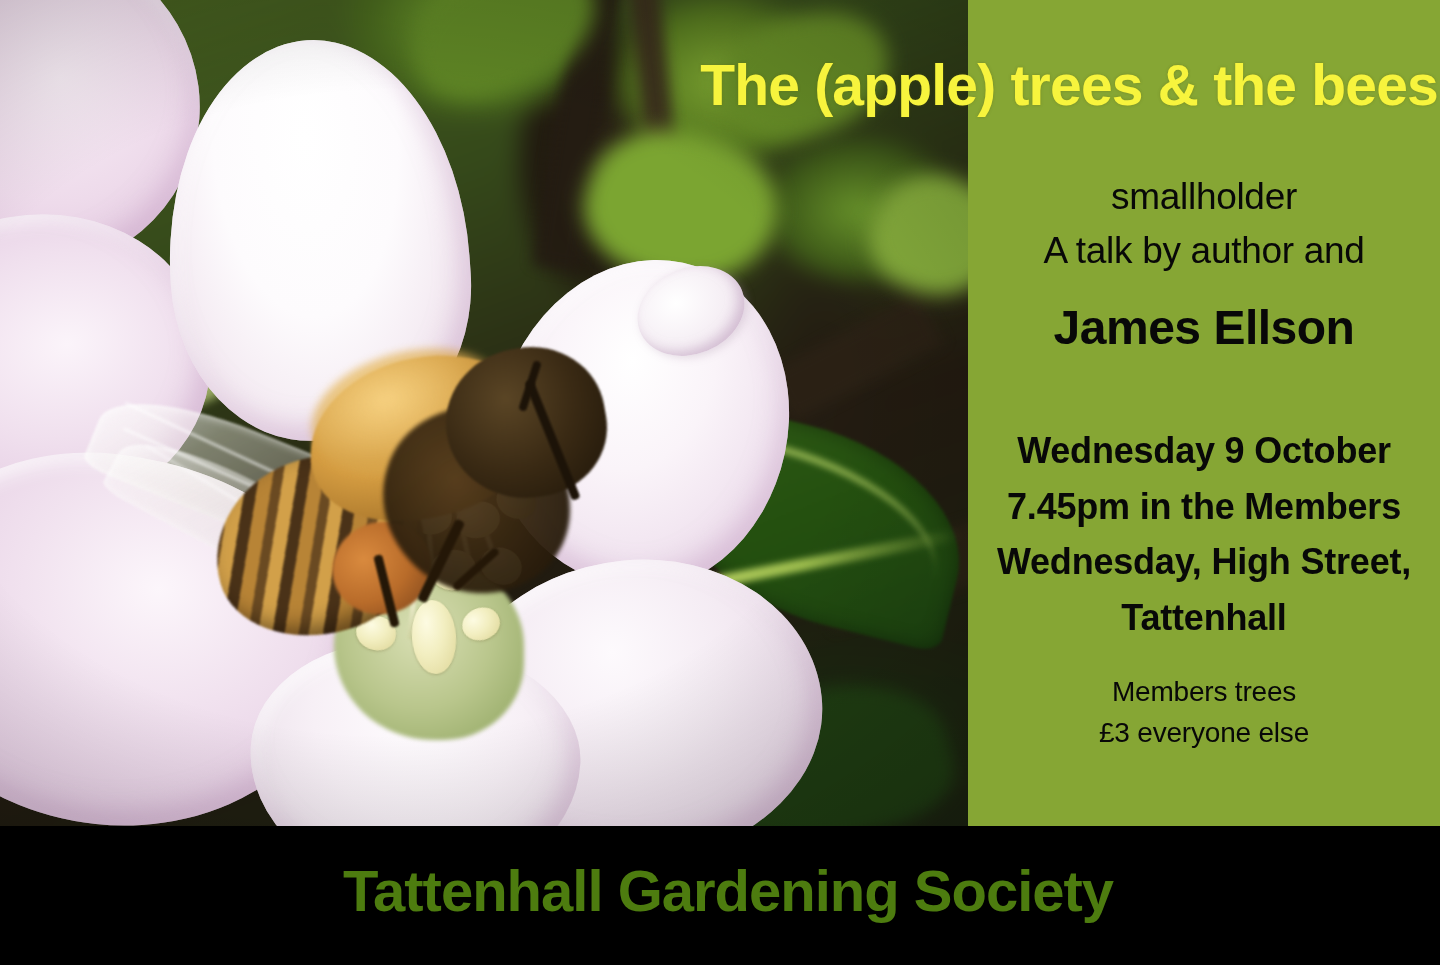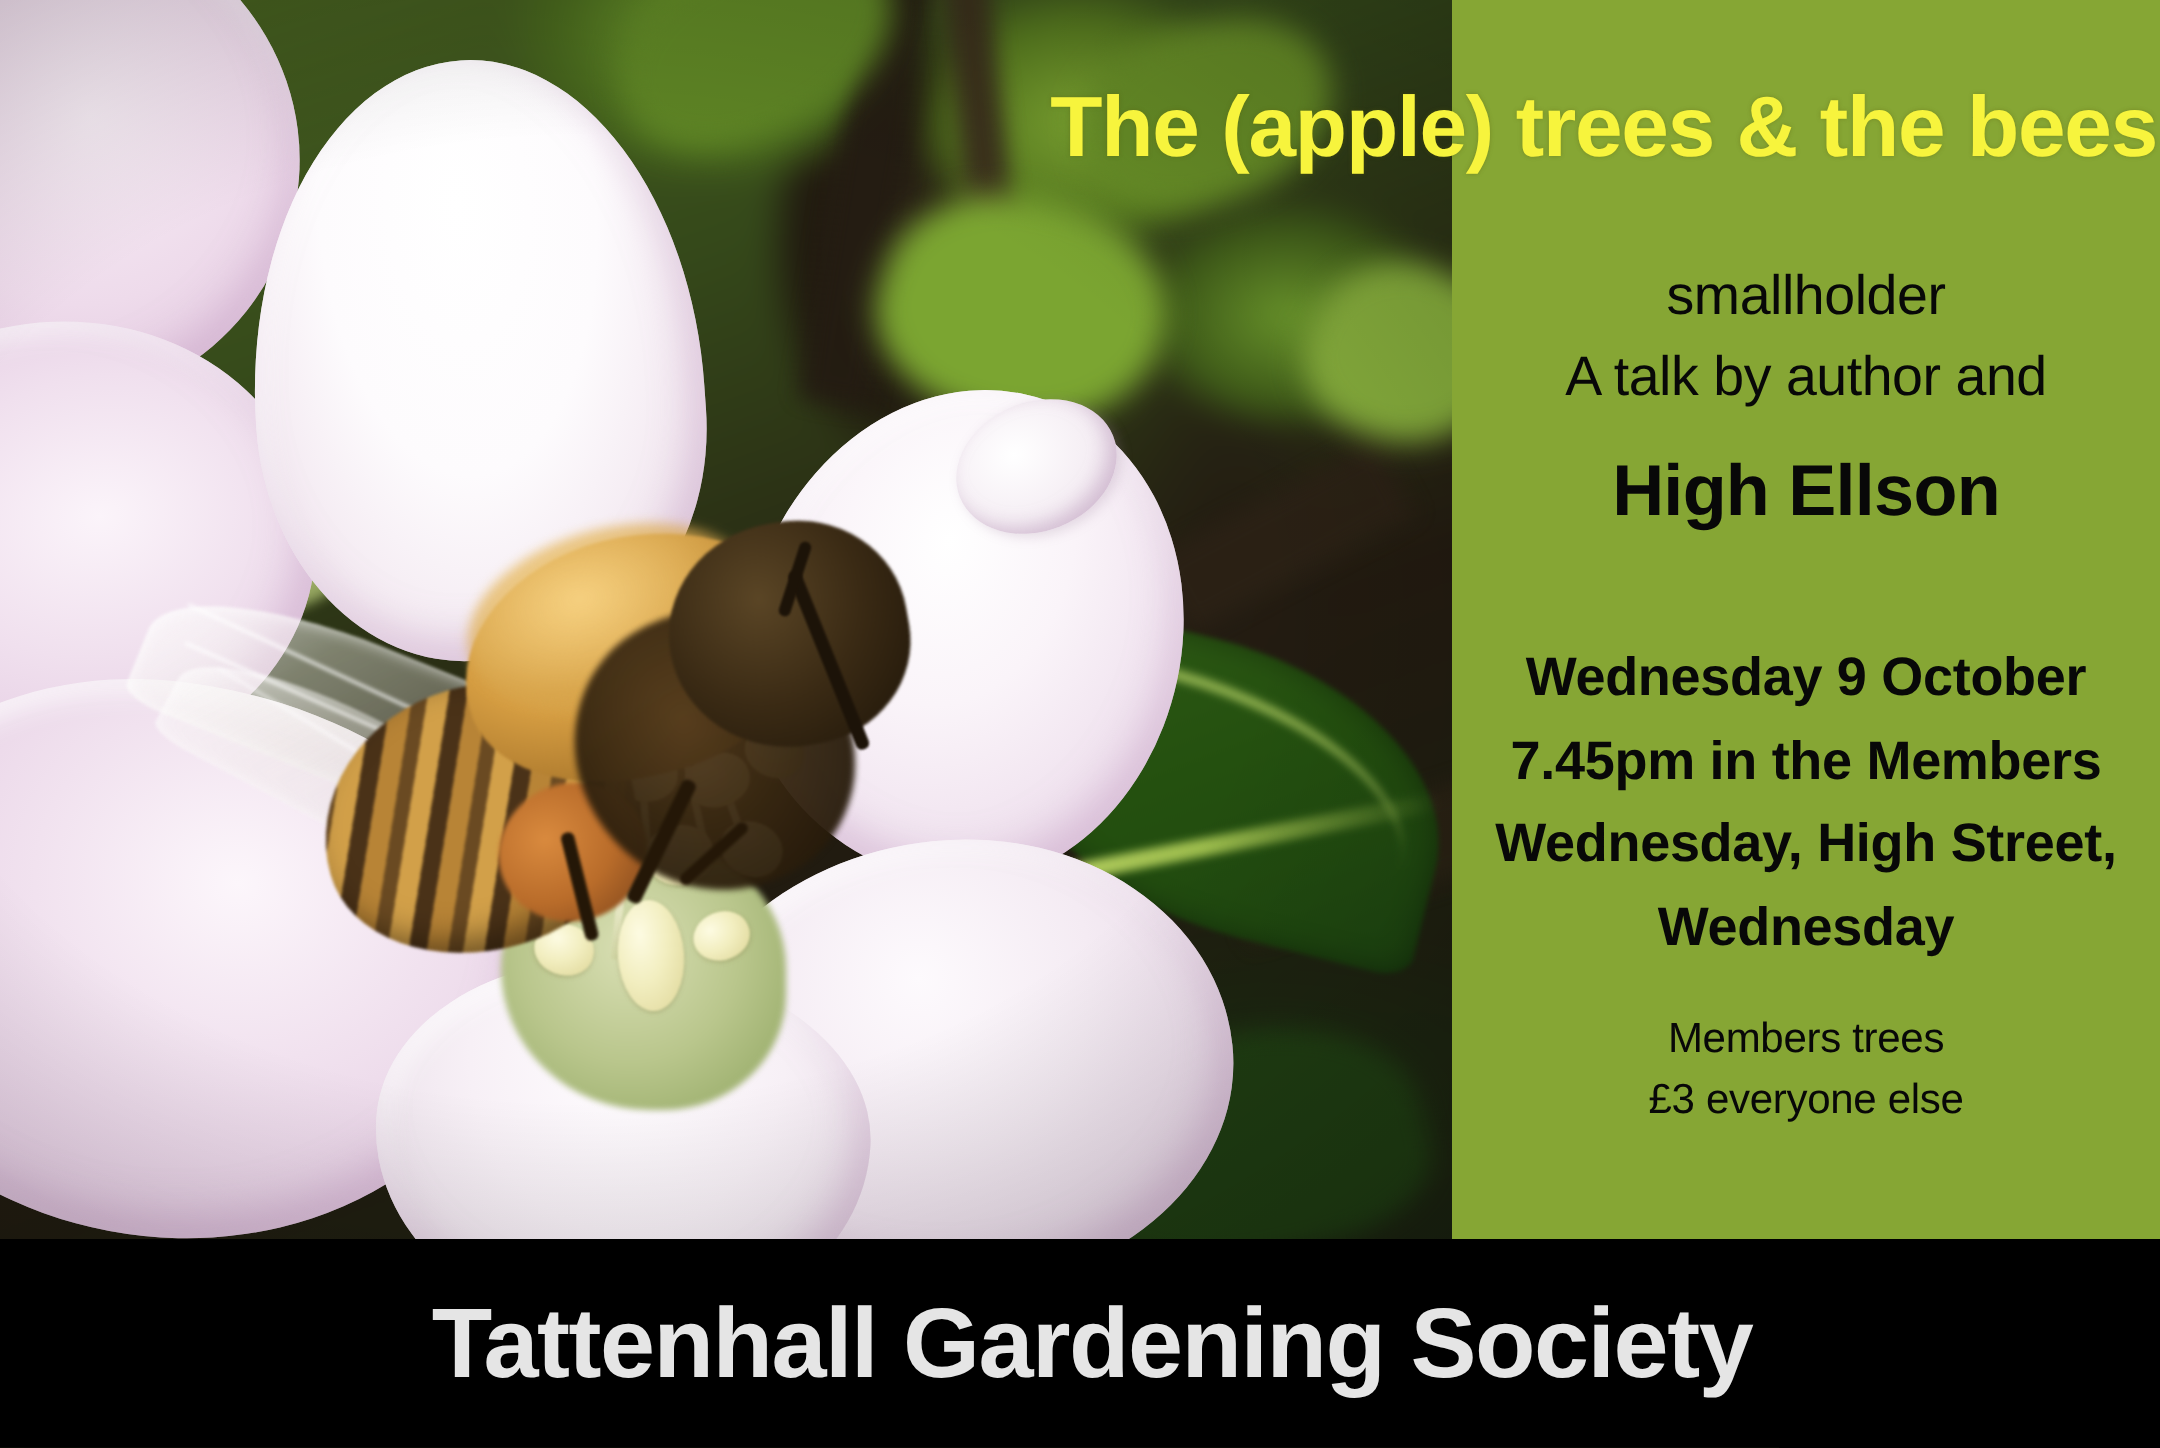--- a/index.html
+++ b/index.html
@@ -397,22 +397,22 @@
     width: 1424px;
     height: 139px;
     background: #000000;
     overflow: hidden;
   }
   .banner-text {
     position: absolute;
     left: 0; right: 0;
     top: 36px;
     text-align: center;
-    color: #e5e5e5;
-    font-size: 66px;
+    color: #4d7c0f;
+    font-size: 58px;
     font-weight: 700;
     letter-spacing: -1px;
     line-height: 1;
     white-space: nowrap;
   }
 </style>
 </head>
 <body>
 
 <div class="poster">
@@ -495,26 +495,26 @@
 
     <div class="photo-vignette"></div>
   </div>
 
   <div class="green-panel">
     <div class="panel-inner">
       <div class="subtitle">
         <div>smallholder</div>
         <div>A talk by author and</div>
       </div>
-      <div class="speaker">High Ellson</div>
+      <div class="speaker">James Ellson</div>
       <div class="details">
         <div>Wednesday 9 October</div>
         <div>7.45pm in the Members</div>
         <div>Wednesday, High Street,</div>
-        <div>Wednesday</div>
+        <div>Tattenhall</div>
       </div>
       <div class="pricing">
         <div>Members trees</div>
         <div>£3 everyone else</div>
       </div>
     </div>
   </div>
 
   <div class="title">The (apple) trees &amp; the bees</div>
 

